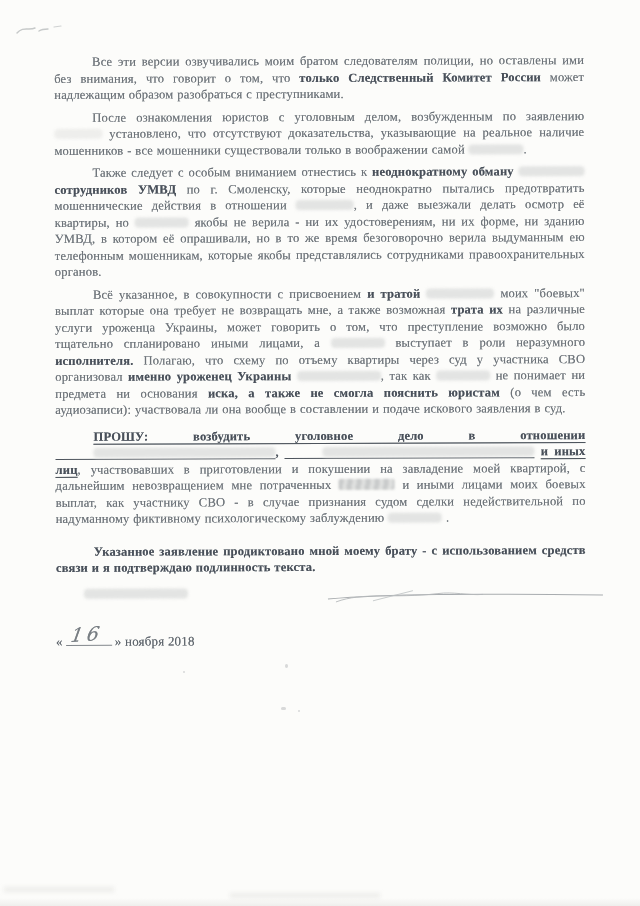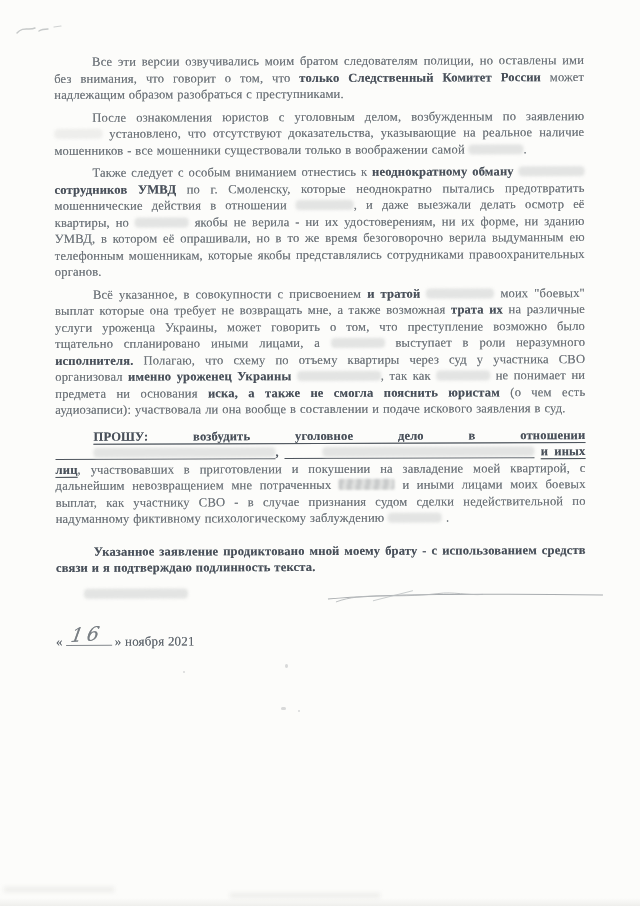--- a/index.html
+++ b/index.html
@@ -106,21 +106,21 @@
     <div class="rep-line">
       <span class="redact" style="width:104px;margin-left:6px;"></span>
       <svg class="sig-svg" width="290" height="26" viewBox="0 0 290 26">
         <path d="M10 16 C 70 11, 150 11, 285 13" stroke="#a8acaf" stroke-width="1" fill="none"></path>
         <path d="M18 19 C 45 9, 75 16, 120 11 C 135 9, 150 13, 165 12" stroke="#b4b8ba" stroke-width="0.9" fill="none"></path>
         <path d="M55 18 L 95 8" stroke="#bcc0c2" stroke-width="0.8" fill="none"></path>
       </svg>
     </div>
     <div class="date-line">
       <span>«</span><span class="day-blank"><span class="hand">16</span></span><span>»</span>
-      <span>ноября 2021</span>
+      <span>ноября 2018</span>
     </div>
   </div>
 
   <div class="speck" style="left:285px;top:664px;width:3px;height:4px;"></div>
   <div class="speck" style="left:281px;top:707px;width:5px;height:3px;border-radius:2px;"></div>
   <div class="speck" style="left:183px;top:671px;width:2px;height:2px;"></div>
   <div class="speck" style="left:298px;top:710px;width:2px;height:2px;"></div>
   <div class="edge-smudge" style="left:4px;bottom:14px;width:110px;height:5px;"></div>
   <div class="edge-smudge" style="left:230px;bottom:8px;width:150px;height:5px;"></div>
   <div class="bottom-shade"></div>

